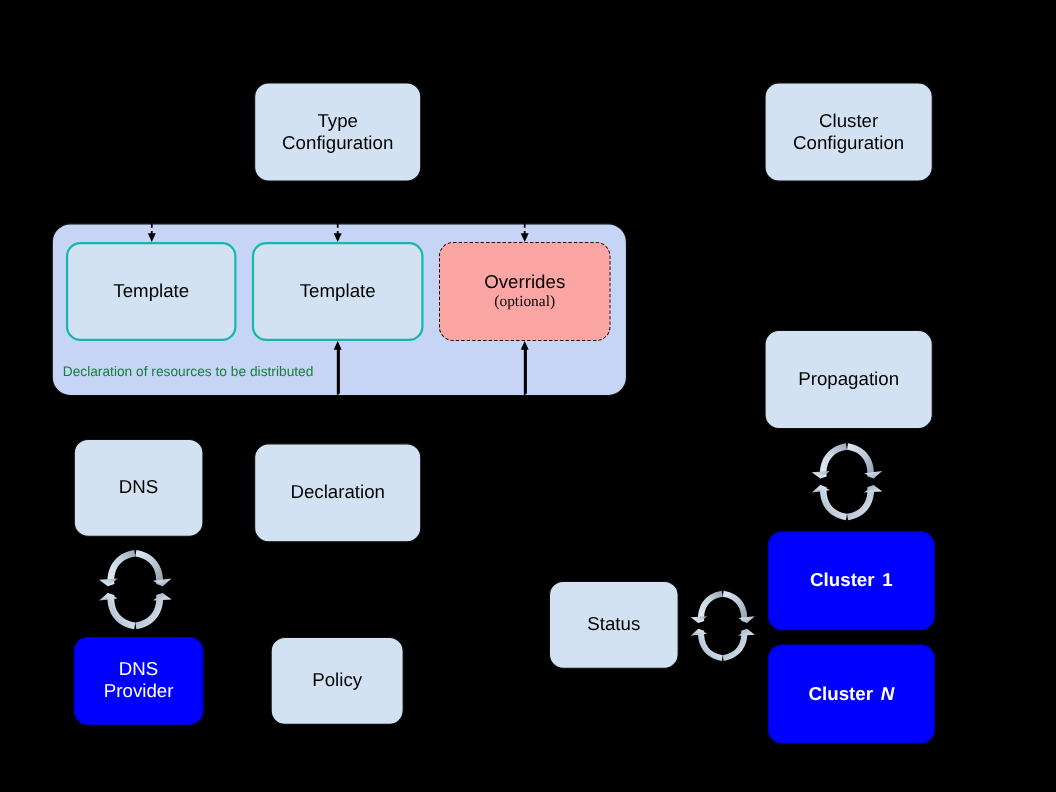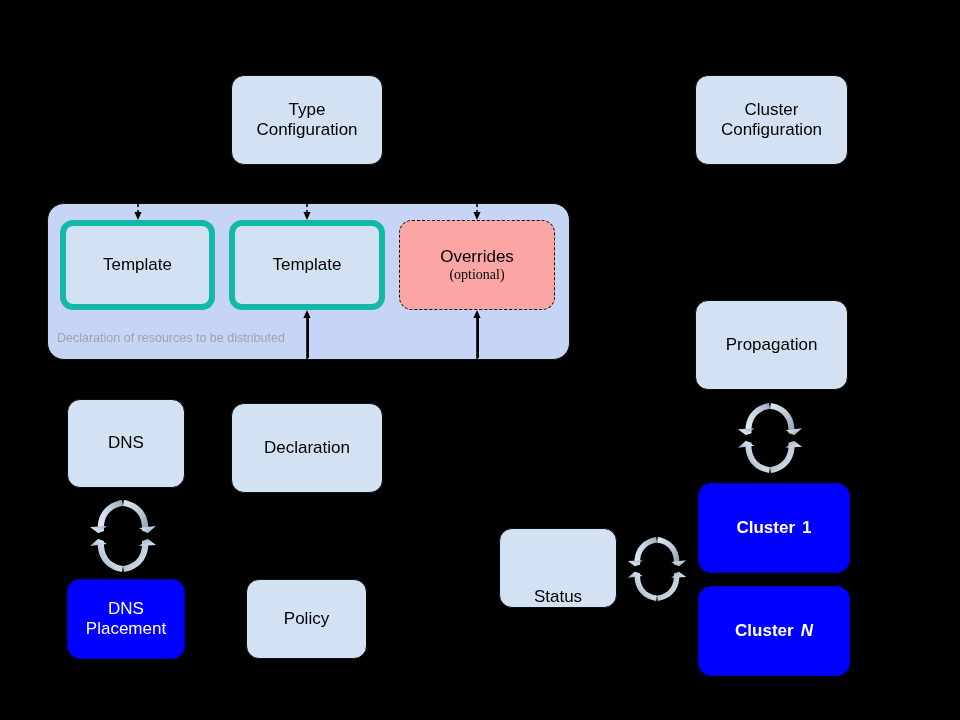--- a/index.html
+++ b/index.html
@@ -6,35 +6,35 @@
   body{width:960px;height:720px;overflow:hidden;
        font-family:"Liberation Sans","DejaVu Sans",sans-serif;}
   #stage{position:relative;width:960px;height:720px;background:#000000;padding-left:46px;}
 
   .node{position:absolute;box-sizing:border-box;display:flex;
         flex-direction:column;align-items:center;justify-content:center;
         text-align:center;line-height:1.18;color:#000000;}
 
   .light{background:#d3e2f2;border:1px solid #0d0d0d;border-radius:13px;
          font-size:17px;}
-  .panelbox{background:#d3e2f2;border:6px solid #14b8a6;border-radius:13px;
+  .panelbox{background:#d3e2f2;border:2px solid #14b8a6;border-radius:13px;
             font-size:17px;}
   .dashbox{background:#fca5a5;border:1.4px dashed #0d0d0d;border-radius:13px;
            font-size:17px;}
   .cluster{background:#0000ff;border:1px solid #0000cc;border-radius:13px;
            color:#ffffff;font-weight:bold;font-size:17px;}
   .provider{background:#0000ff;border:1px solid #0000cc;border-radius:13px;
             color:#ffffff;font-size:17px;font-weight:normal;}
 
   #group-panel{position:absolute;left:47px;top:203px;width:521px;height:155px;
                background:#c6d5f5;border:1px solid #0d0d0d;
                border-top-left-radius:17px;border-top-right-radius:17px;
                border-bottom-left-radius:17px;border-bottom-right-radius:17px;}
 
-  .caption{position:absolute;font-size:12.5px;color:#a3a3a3;white-space:nowrap;}
+  .caption{position:absolute;font-size:12.5px;color:#15803d;white-space:nowrap;}
 
   .vline{position:absolute;background:#000;width:1.6px;}
   svg.arrow{position:absolute;overflow:visible;}
   .sync{position:absolute;}
   .sub{font-size:14px;font-family:Liberation Serif, serif;}
   .ital{font-style:italic;}
 </style>
 </head>
 <body>
 
@@ -120,28 +120,28 @@
     <g transform="rotate(180 35 41)">
       <path d="M36 5 C54 8 62 22 60 38 L54 36 C55 23 49 13 35 11 Z" fill="url(#g2)"></path>
       <path d="M60 38 L51 33 L68 31 Z" fill="url(#g2)"></path>
       <path d="M34 5 C16 8 8 22 10 38 L16 36 C15 23 21 13 35 11 Z" fill="url(#g1)"></path>
       <path d="M10 38 L2 32 L19 31 Z" fill="url(#g1)"></path>
     </g>
   </svg>
 
   <div class="node provider" style="left:67px;top:579px;width:118px;height:80px;">
     <span>DNS</span>
-    <span>Placement</span>
+    <span>Provider</span>
   </div>
 
   <div class="node light" style="left:246px;top:579px;width:121px;height:80px;">
     <span>Policy</span>
   </div>
 
-  <div class="node light" style="left:499px;top:528px;width:118px;height:80px;justify-content:flex-end;">
+  <div class="node light" style="left:499px;top:528px;width:118px;height:80px;">
     <span>Status</span>
   </div>
 
   <svg class="sync" style="left:626px;top:531px;" width="62" height="76" viewBox="0 0 70 82">
     <path d="M36 5 C54 8 62 22 60 38 L54 36 C55 23 49 13 35 11 Z" fill="url(#g1)"></path>
     <path d="M60 38 L51 33 L68 31 Z" fill="url(#g1)"></path>
     <path d="M34 5 C16 8 8 22 10 38 L16 36 C15 23 21 13 35 11 Z" fill="url(#g2)"></path>
     <path d="M10 38 L2 32 L19 31 Z" fill="url(#g2)"></path>
     <g transform="rotate(180 35 41)">
       <path d="M36 5 C54 8 62 22 60 38 L54 36 C55 23 49 13 35 11 Z" fill="url(#g2)"></path>

